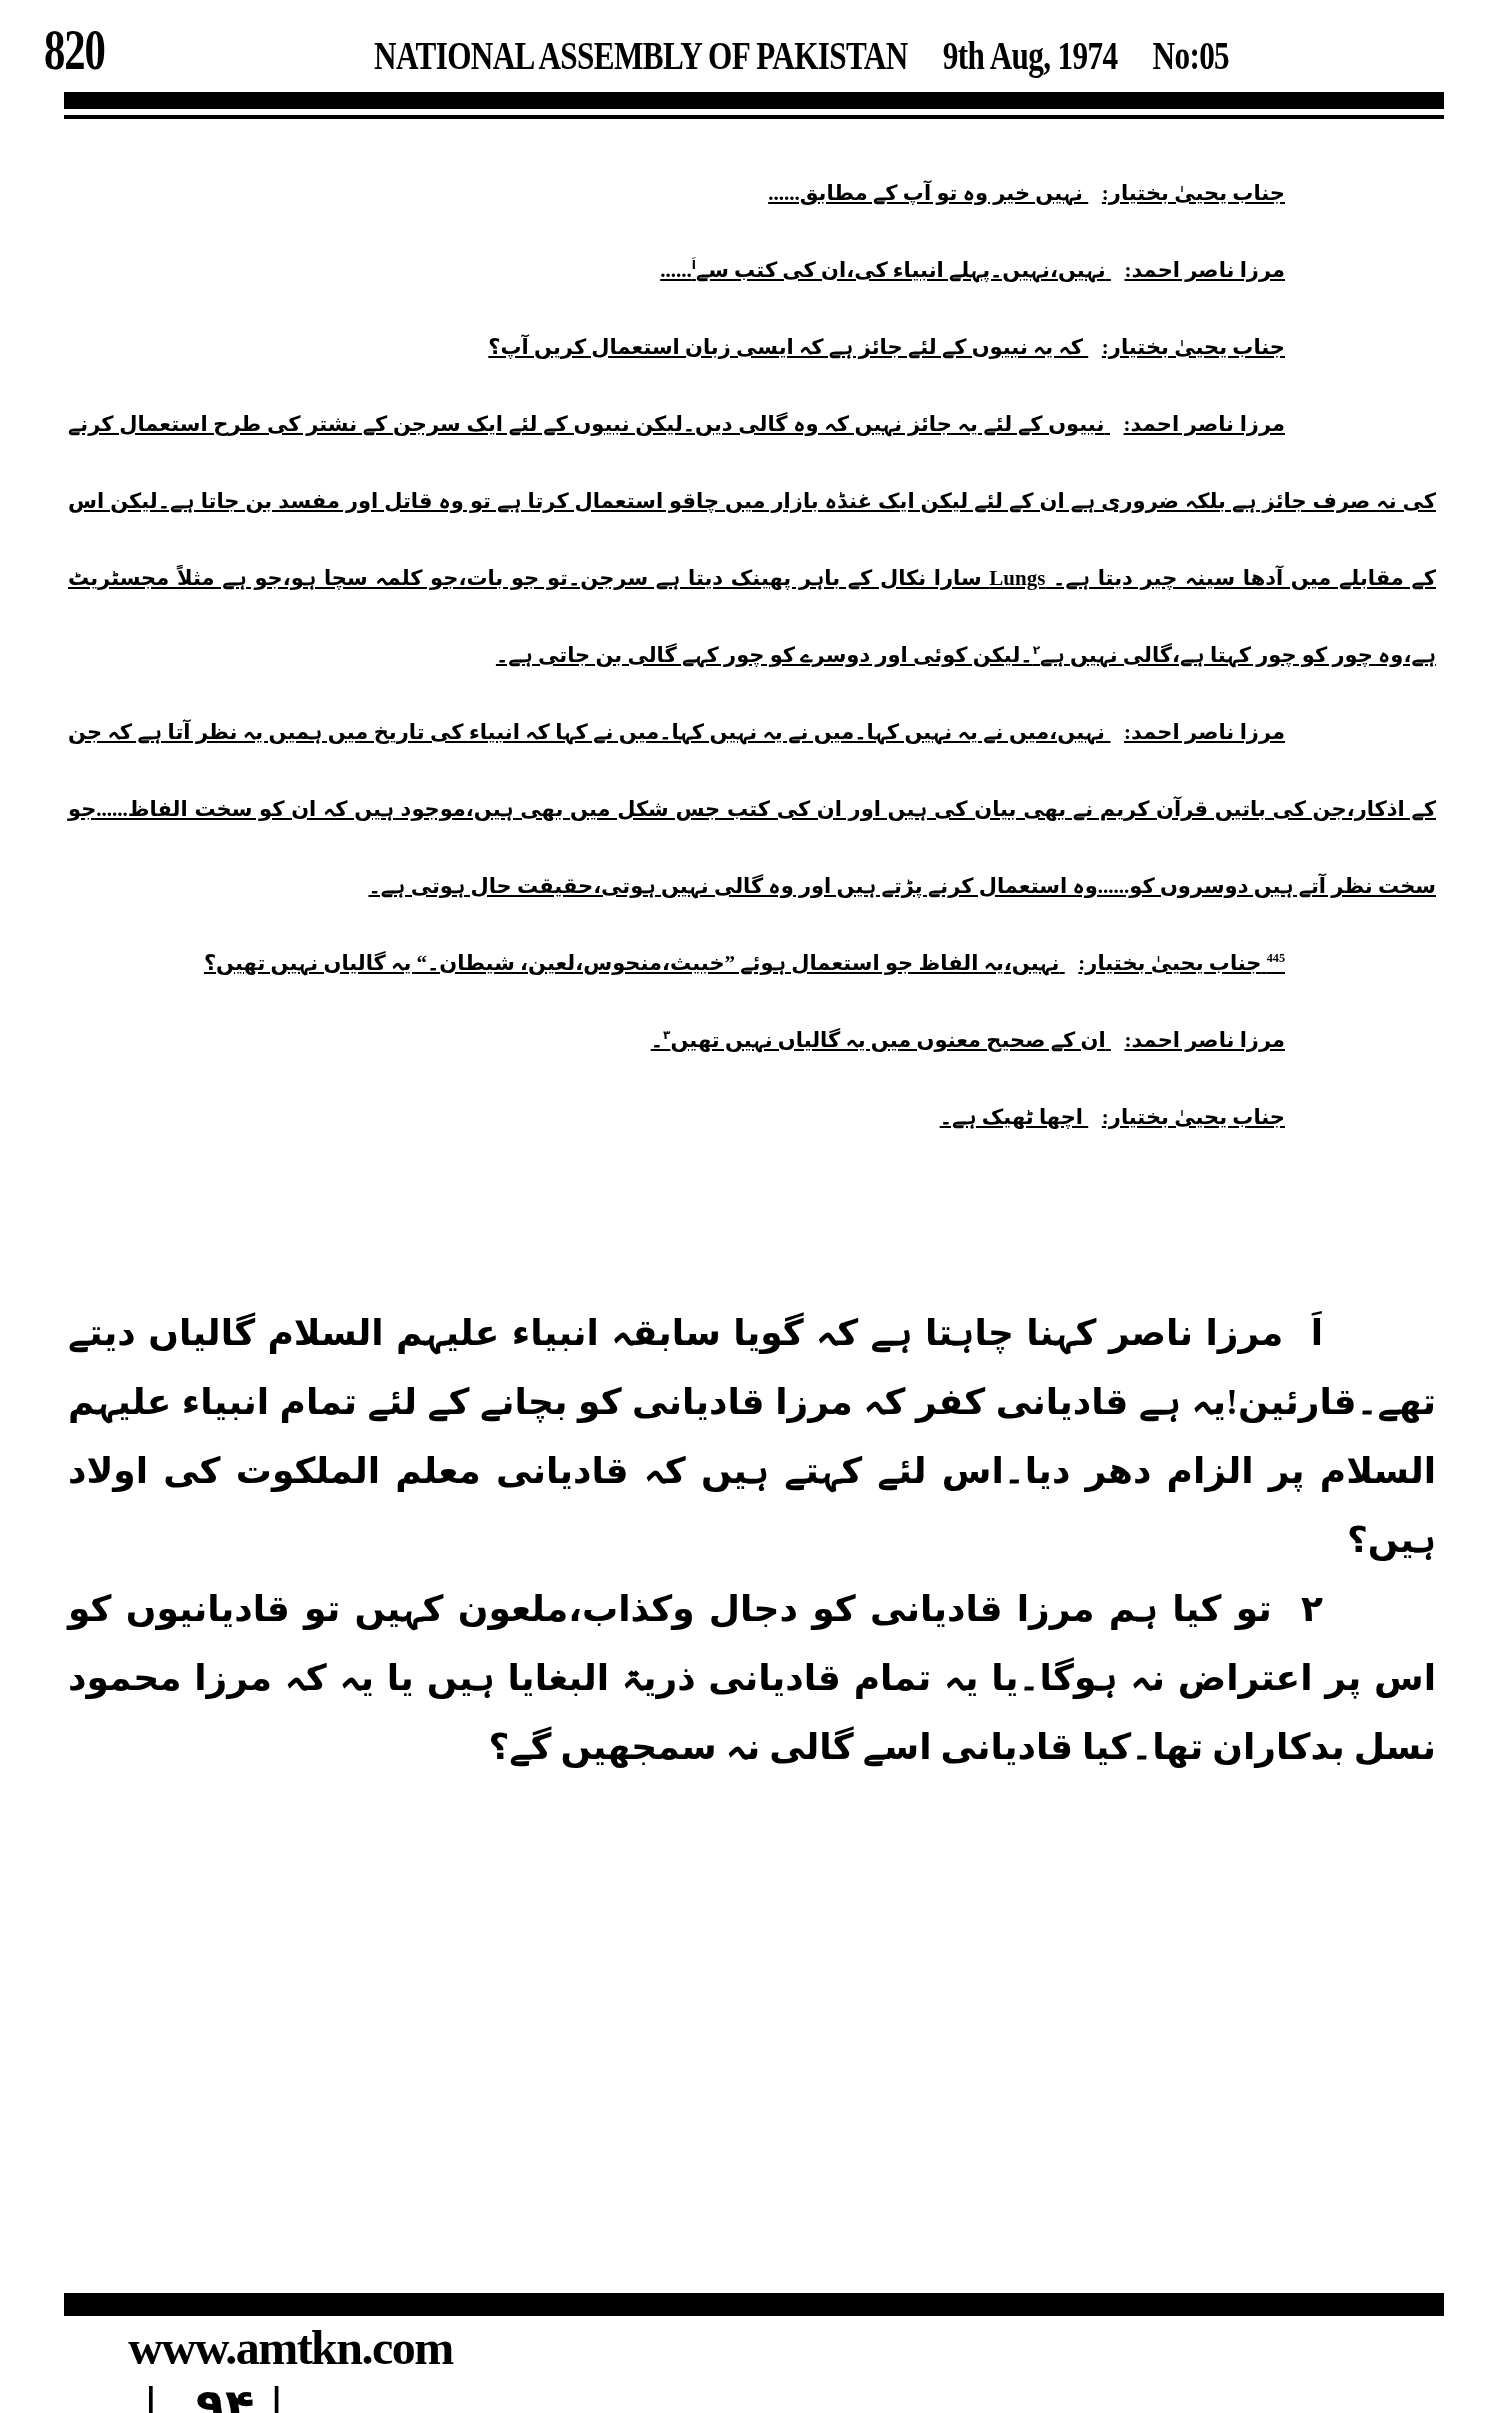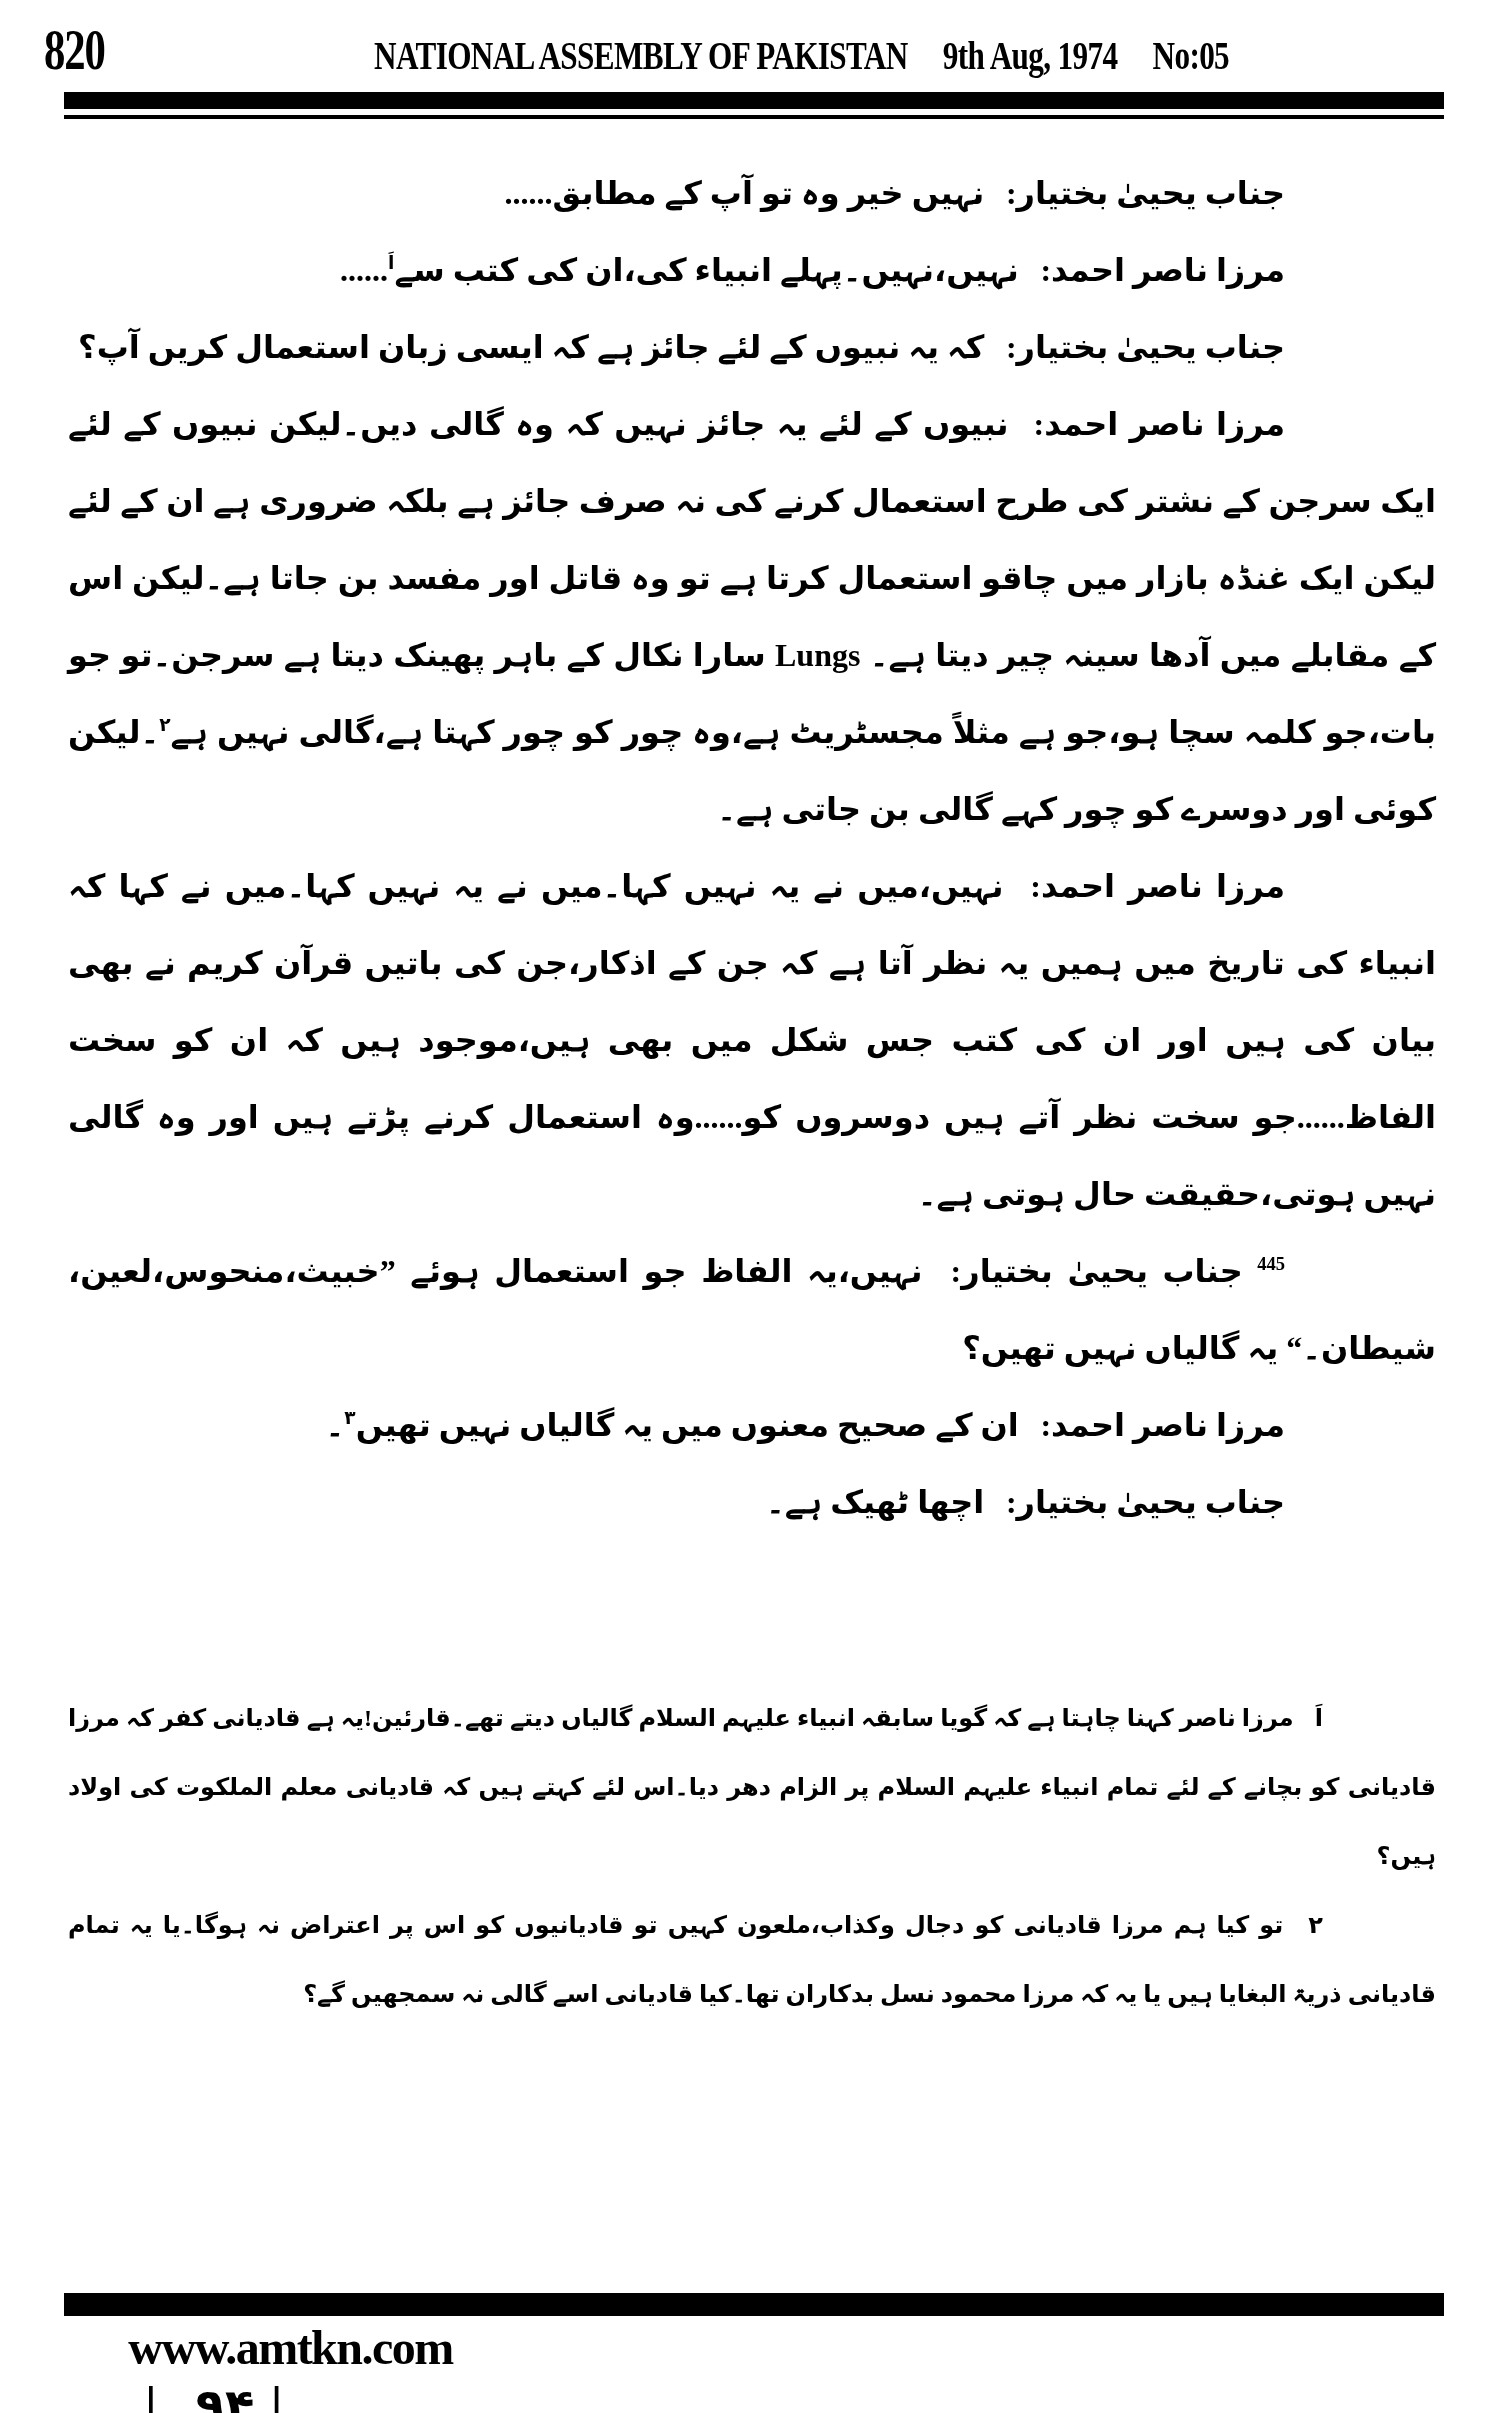--- a/index.html
+++ b/index.html
@@ -34,31 +34,31 @@
   
   .content {
     direction:rtl;
     padding:36px 72px 0 68px;
     height:2150px; overflow:hidden;
     font-family:"Liberation Serif","DejaVu Sans",sans-serif;
     font-weight:bold;
   }
   .para {
     margin:0;
-    font-size:32px; line-height:77px;
-    text-align:justify; text-indent:151px;
+    font-size:21px; line-height:77px;
+    text-align:justify; text-indent:151px;text-decoration:underline;
   }
   .speaker { margin-left:13.6px; }
   sup { font-size:58%; line-height:0; }
   sup.lat { font-family:"Liberation Serif", serif; font-weight:bold; }
 
   .footnotes { margin-top:143px; }
   .footnote {
     margin:0;
-    font-size:24px; line-height:69px;
+    font-size:36px; line-height:69px;
     text-align:justify; text-indent:113px;
   }
   .fn-marker { margin-left:15px; }
 
   
   .footer { position:absolute; left:64px; right:64px; top:2293px; }
   .footer-bar { height:22.6px; background:#000; }
   .footer-row {
     display:flex; align-items:baseline;
     margin-top:4.5px;

